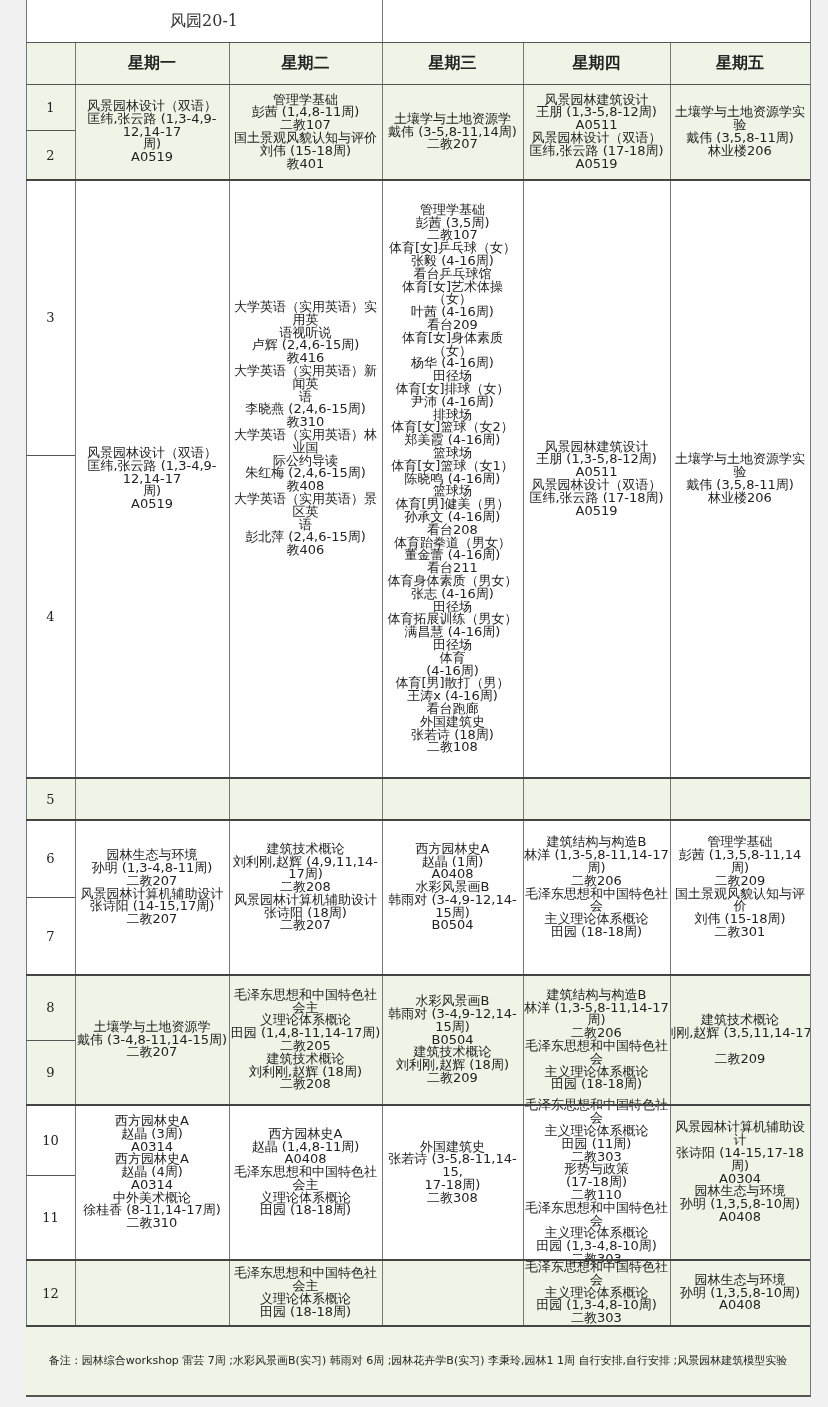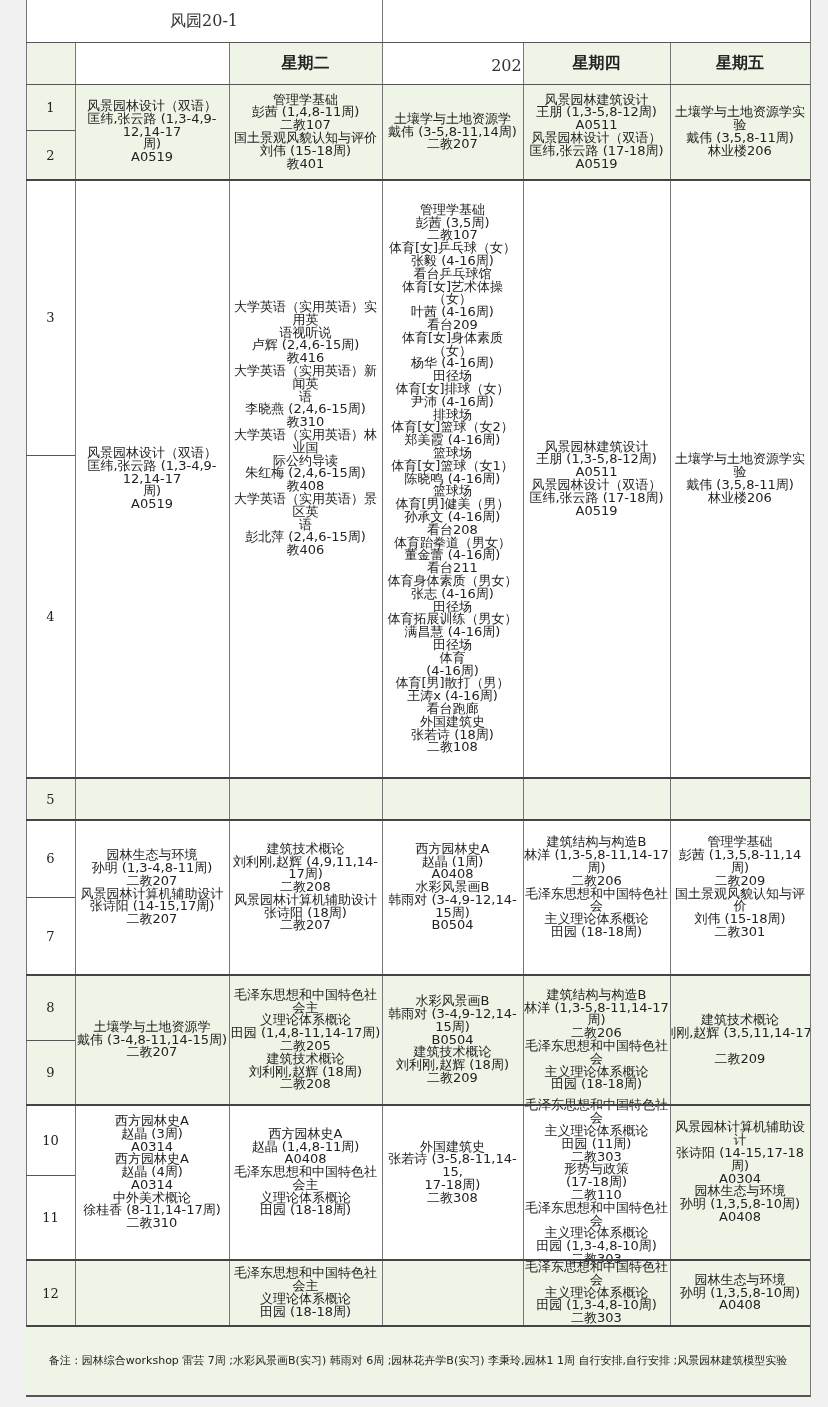--- a/index.html
+++ b/index.html
@@ -19,21 +19,23 @@
 </style>
 </head>
 <body>
 
 <div class="sheet">
 
   <div class="cell title" style="left:0;top:0;width:356px;height:42px;">风园20-1</div>
   <div class="cell title" style="left:356px;top:0;width:428px;height:42px;margin-top:45px;">2021-202学年 第一学期课表</div>
 
   <div class="cell hdr" style="left:0;top:42px;width:49px;height:42px;"></div>
+  <div class="cell hdr" style="left:49px;top:42px;width:154px;height:42px;">星期一</div>
   <div class="cell hdr" style="left:203px;top:42px;width:153px;height:42px;">星期二</div>
+  <div class="cell hdr" style="left:356px;top:42px;width:141px;height:42px;">星期三</div>
   <div class="cell hdr" style="left:644px;top:42px;width:140px;height:42px;">星期五</div>
   <div class="cell hdr" style="left:497px;top:42px;width:147px;height:42px;">星期四</div>
 
   <div class="green" style="position:absolute;left:0;top:84px;width:784px;height:96px;"></div>
   <div class="green" style="position:absolute;left:0;top:778px;width:784px;height:42px;"></div>
   <div class="green" style="position:absolute;left:0;top:975px;width:784px;height:130px;"></div>
   <div class="green" style="position:absolute;left:644px;top:1105px;width:140px;height:155px;"></div>
   <div class="green" style="position:absolute;left:0;top:1260px;width:784px;height:135px;"></div>
 
   <div class="cell period" style="left:0;top:84px;width:49px;height:46px;">1</div>

